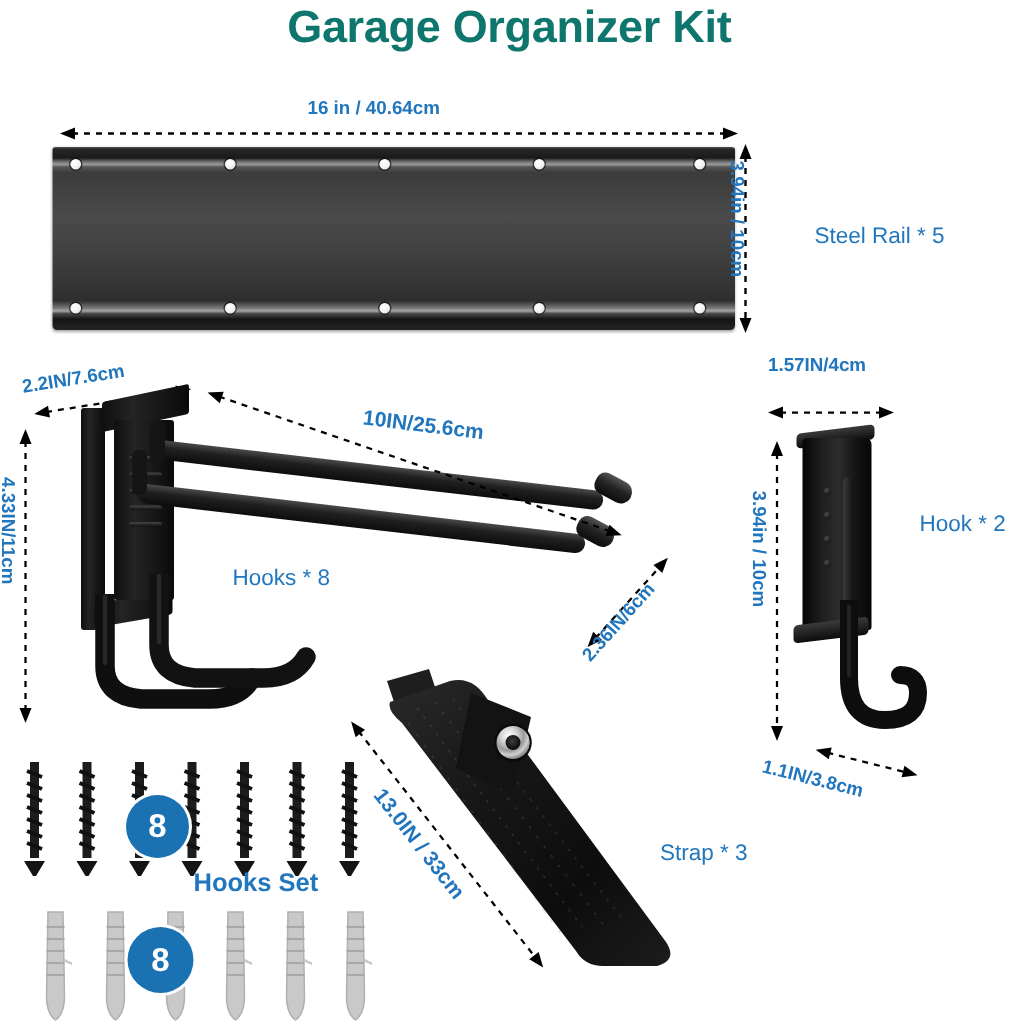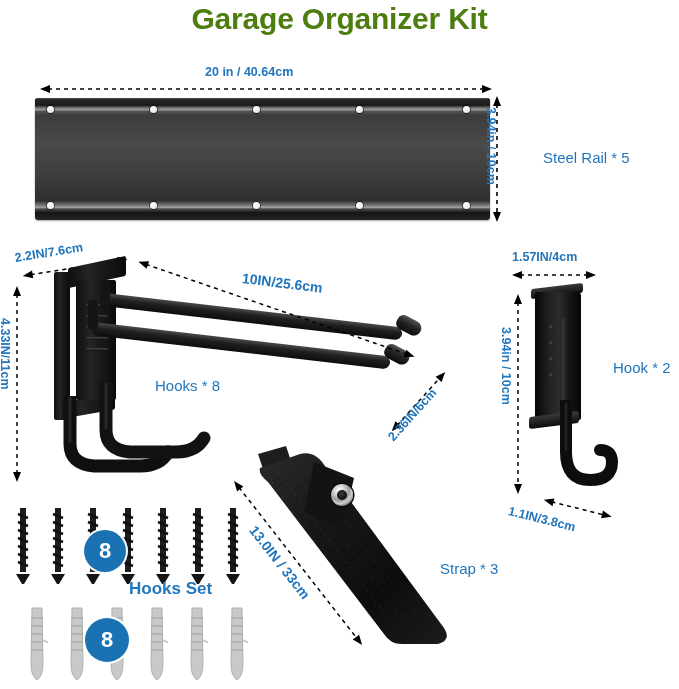--- a/index.html
+++ b/index.html
@@ -21,21 +21,21 @@
 
   
   .title {
     position: absolute;
     left: 0;
     top: 2px;
     width: 679px;
     text-align: center;
     font-size: 30px;
     font-weight: bold;
-    color: #4d7c0f;
+    color: #0f766e;
     letter-spacing: -0.2px;
   }
 
   
   .dim {
     position: absolute;
     color: #2176bd;
     font-size: 12.5px;
     font-weight: 600;
     white-space: nowrap;
@@ -181,21 +181,21 @@
     box-shadow: 0 0 0 2px #ffffff;
   }
 </style>
 </head>
 <body>
 
 <div id="page">
 
   <div class="title">Garage Organizer Kit</div>
 
-  <div class="dim" style="left:205px; top:66px;">20 in / 40.64cm</div>
+  <div class="dim" style="left:205px; top:66px;">16 in / 40.64cm</div>
 
   <div class="dimline" style="left:40px; top:84px;">
     <svg width="452" height="10" viewBox="0 0 452 10">
       <line x1="8" y1="5" x2="444" y2="5" stroke="#000" stroke-width="1.6" stroke-dasharray="4,4"></line>
       <polygon points="0,5 10,1 10,9" fill="#000"></polygon>
       <polygon points="452,5 442,1 442,9" fill="#000"></polygon>
     </svg>
   </div>
 
   <div class="rail" style="left:35px; top:98px; width:455px; height:122px;">
@@ -287,21 +287,21 @@
     <svg width="80" height="10" viewBox="0 0 80 10">
       <line x1="8" y1="5" x2="72" y2="5" stroke="#000" stroke-width="1.5" stroke-dasharray="4,4"></line>
       <polygon points="0,5 10,1 10,9" fill="#000"></polygon>
       <polygon points="80,5 70,1 70,9" fill="#000"></polygon>
     </svg>
   </div>
   <div class="dim" style="left:386px; top:435px; transform:rotate(-48deg); transform-origin:left top;">2.36IN/6cm</div>
 
   <div class="label" style="left:155px; top:378px;">Hooks  * 8</div>
 
-  <div class="dim" style="left:512px; top:251px;">1.57IN/4cm</div>
+  <div class="dim" style="left:512px; top:237px;">1.57IN/4cm</div>
   <div class="dimline" style="left:512px; top:270px;">
     <svg width="84" height="10" viewBox="0 0 84 10">
       <line x1="8" y1="5" x2="76" y2="5" stroke="#000" stroke-width="1.5" stroke-dasharray="4,4"></line>
       <polygon points="0,5 10,1 10,9" fill="#000"></polygon>
       <polygon points="84,5 74,1 74,9" fill="#000"></polygon>
     </svg>
   </div>
 
   <div class="dimline" style="left:513px; top:294px;">
     <svg width="10" height="200" viewBox="0 0 10 200">
@@ -330,21 +330,21 @@
 
   <div class="dimline" style="left:545px; top:495px; transform:rotate(14deg); transform-origin:left top;">
     <svg width="70" height="10" viewBox="0 0 70 10">
       <line x1="8" y1="5" x2="62" y2="5" stroke="#000" stroke-width="1.5" stroke-dasharray="4,4"></line>
       <polygon points="0,5 10,1 10,9" fill="#000"></polygon>
       <polygon points="70,5 60,1 60,9" fill="#000"></polygon>
     </svg>
   </div>
   <div class="dim" style="left:510px; top:505px; transform:rotate(14deg); transform-origin:left top;">1.1IN/3.8cm</div>
 
-  <div class="label" style="left:613px; top:360px;">Hook * 2</div>
+  <div class="label" style="left:613px; top:342px;">Hook * 2</div>
 
   <div class="strap-wrap" style="left:238px; top:438px;">
     <svg width="260" height="212" viewBox="0 0 260 212">
       <defs>
         <linearGradient id="strapg" x1="0" y1="0" x2="1" y2="1">
           <stop offset="0%" stop-color="#2a2a2a"></stop>
           <stop offset="35%" stop-color="#171717"></stop>
           <stop offset="70%" stop-color="#0d0d0d"></stop>
           <stop offset="100%" stop-color="#1c1c1c"></stop>
         </linearGradient>

